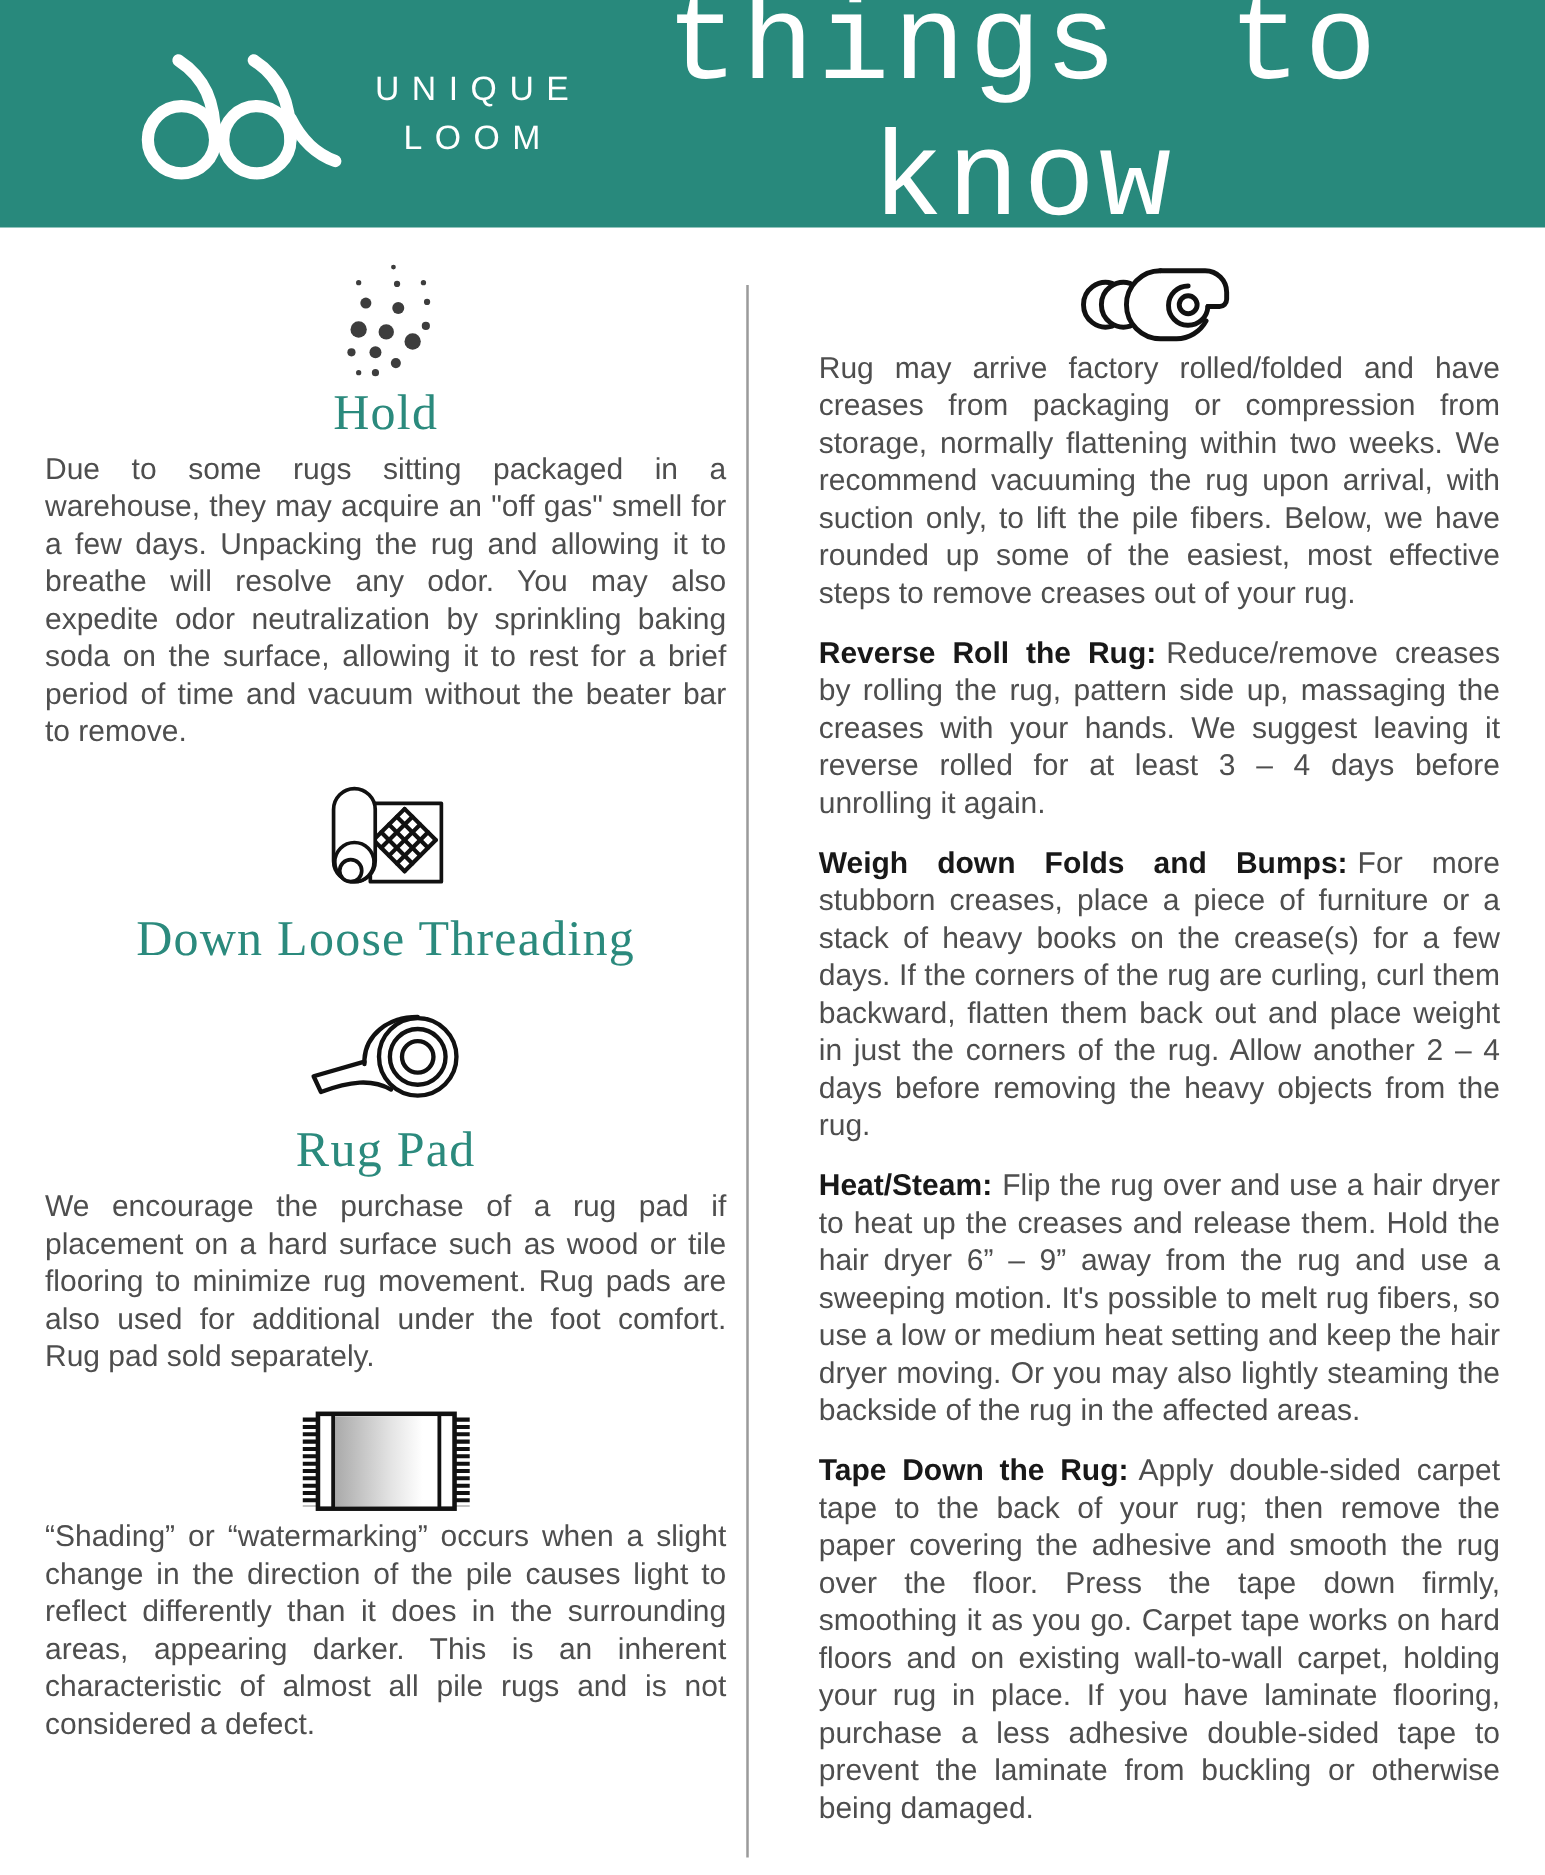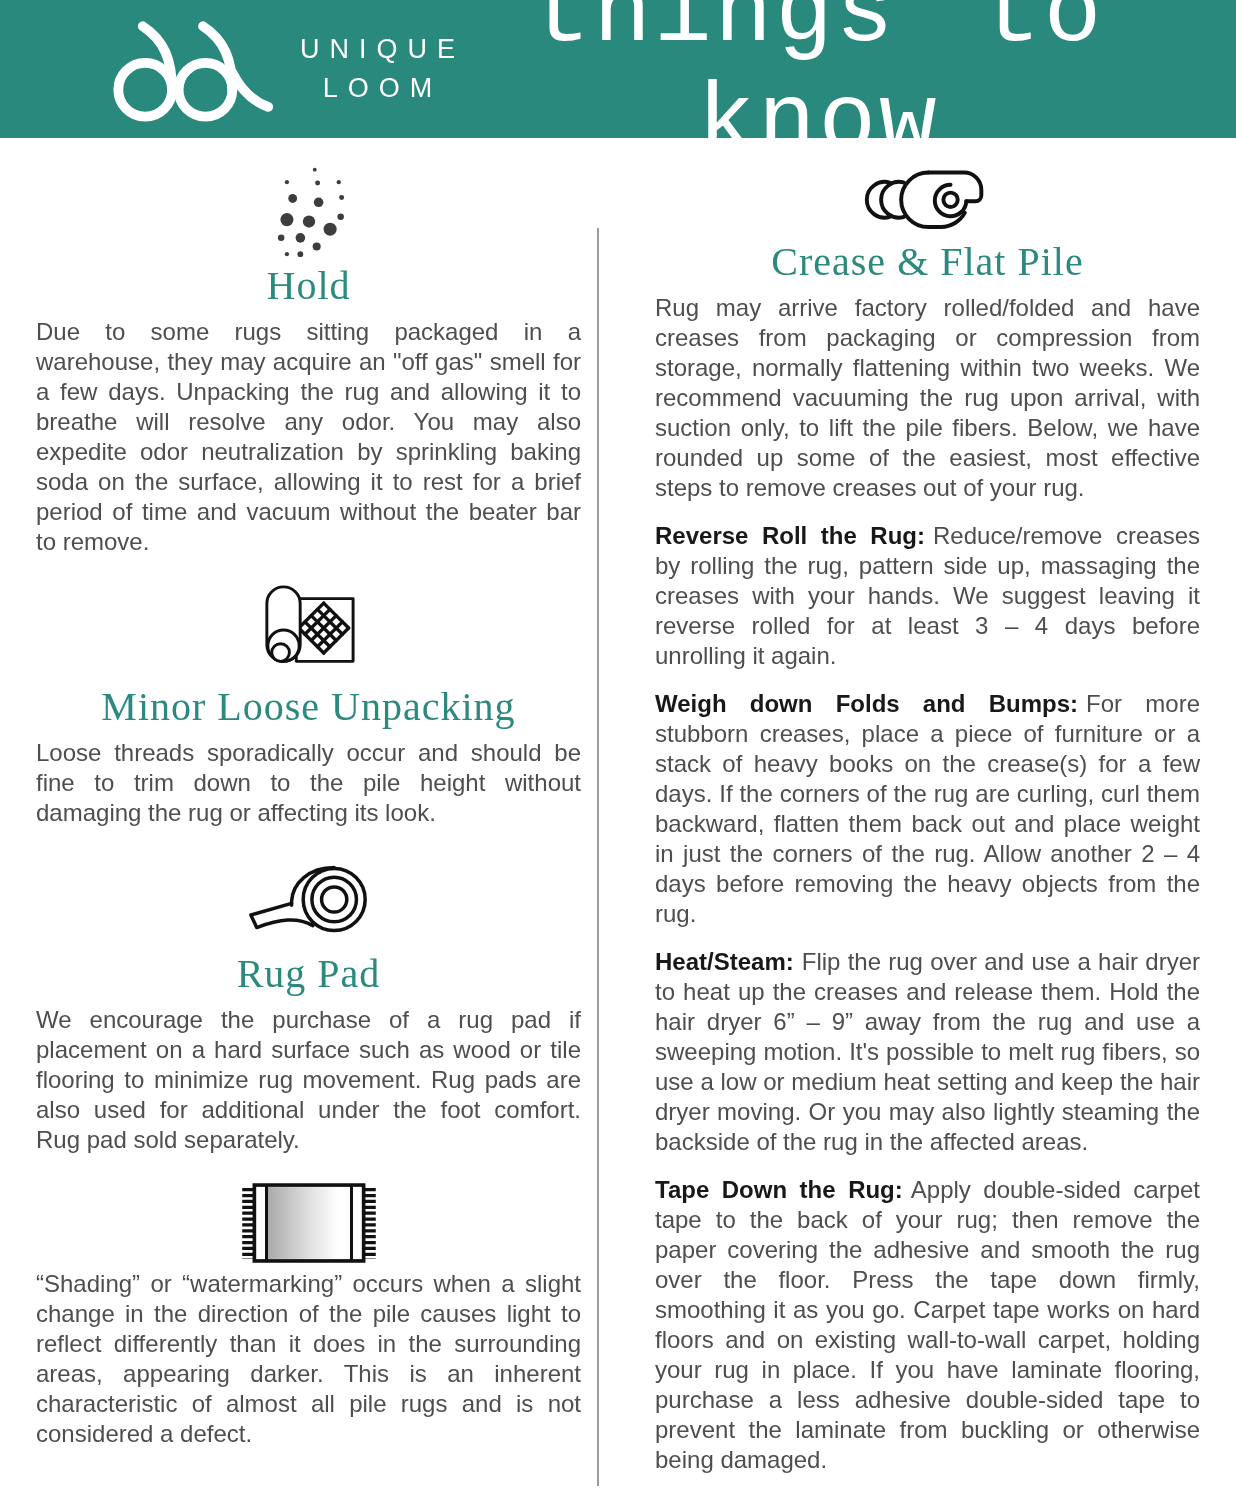--- a/index.html
+++ b/index.html
@@ -5,21 +5,21 @@
   html,body{margin:0;padding:0;background:#ffffff;}
   .page{
     position:relative;
     width:1236px;height:1500px;
     background:#ffffff;
     font-family:"Liberation Sans", sans-serif;
     overflow:hidden;
   }
   
   .masthead{
-    height:138px;
+    height:182px;
     background:#28897c;
     display:flex;
     align-items:center;
   }
   .brand{
     display:flex;
     align-items:center;
     gap:24px;
     margin-left:104px;
     flex:0 0 auto;
@@ -165,22 +165,21 @@
                 <line x1="70" y1="30" x2="70" y2="66"></line>
                   <line x1="79" y1="30" x2="79" y2="66"></line>
                 <line x1="88" y1="30" x2="88" y2="66"></line>
               </g>
               <rect x="12" y="6" width="34" height="76" rx="17" fill="#ffffff"></rect>
               <circle cx="29" cy="66" r="16" fill="#ffffff"></circle>
               <circle cx="26" cy="73" r="9" fill="#ffffff"></circle>
             </g>
           </svg>
         </div>
-        <h2 class="sec-heading">Minor Loose Unpacking</h2>
-        <p class="body">Loose threads sporadically occur and should be fine to trim down to the pile height without damaging the rug or affecting its look.</p>
+        <h2 class="sec-heading">Down Loose Threading</h2>
       </div>
 
       <div class="sec">
         <div class="icon-wrap" style="height:94px;">
           <svg width="136" height="92" viewBox="0 0 140 95">
             <g class="ico" stroke-width="3.6">
               <path d="M96,15 C70,15 53,31 52,50 L52,54"></path>
               <path d="M52,52 L10,64 L16,77 C40,68 58,66 74,75"></path>
               <circle cx="96" cy="48" r="32" fill="#ffffff"></circle>
               <circle cx="96" cy="48" r="23"></circle>
@@ -223,21 +222,20 @@
             <g class="ico" stroke-width="5.5">
               <path d="M34,26 A25,25 0 1 0 34,74"></path>
               <path d="M54,26 A25,25 0 1 0 54,74"></path>
               <path d="M88,12 A38,38 0 1 0 88,88 L106,88 A38,38 0 0 0 139,68"></path>
               <path d="M88,12 L138,12 A24,24 0 0 1 162,36 L162,44 A8,8 0 0 1 154,52 L141,52"></path>
               <path d="M141,52 A22,22 0 1 1 119,29"></path>
               <circle cx="119" cy="50" r="10"></circle>
             </g>
           </svg>
         </div>
-        <h2 class="sec-heading">Crease &amp; Flat Pile</h2>
         <p class="body">Rug may arrive factory rolled/folded and have creases from packaging or compression from storage, normally flattening within two weeks. We recommend vacuuming the rug upon arrival, with suction only, to lift the pile fibers. Below, we have rounded up some of the easiest, most effective steps to remove creases out of your rug.</p>
 
         <p class="body tip"><b class="tip-label">Reverse Roll the Rug:</b><span>Reduce/remove creases by rolling the rug, pattern side up, massaging the creases with your hands. We suggest leaving it reverse rolled for at least 3 – 4 days before unrolling it again.</span></p>
 
         <p class="body tip"><b class="tip-label">Weigh down Folds and Bumps:</b><span>For more stubborn creases, place a piece of furniture or a stack of heavy books on the crease(s) for a few days. If the corners of the rug are curling, curl them backward, flatten them back out and place weight in just the corners of the rug. Allow another 2 – 4 days before removing the heavy objects from the rug.</span></p>
 
         <p class="body tip"><b class="tip-label">Heat/Steam:</b><span>Flip the rug over and use a hair dryer to heat up the creases and release them. Hold the hair dryer 6” – 9” away from the rug and use a sweeping motion. It's possible to melt rug fibers, so use a low or medium heat setting and keep the hair dryer moving. Or you may also lightly steaming the backside of the rug in the affected areas.</span></p>
 
         <p class="body tip"><b class="tip-label">Tape Down the Rug:</b><span>Apply double-sided carpet tape to the back of your rug; then remove the paper covering the adhesive and smooth the rug over the floor. Press the tape down firmly, smoothing it as you go. Carpet tape works on hard floors and on existing wall-to-wall carpet, holding your rug in place. If you have laminate flooring, purchase a less adhesive double-sided tape to prevent the laminate from buckling or otherwise being damaged.</span></p>
       </div>

